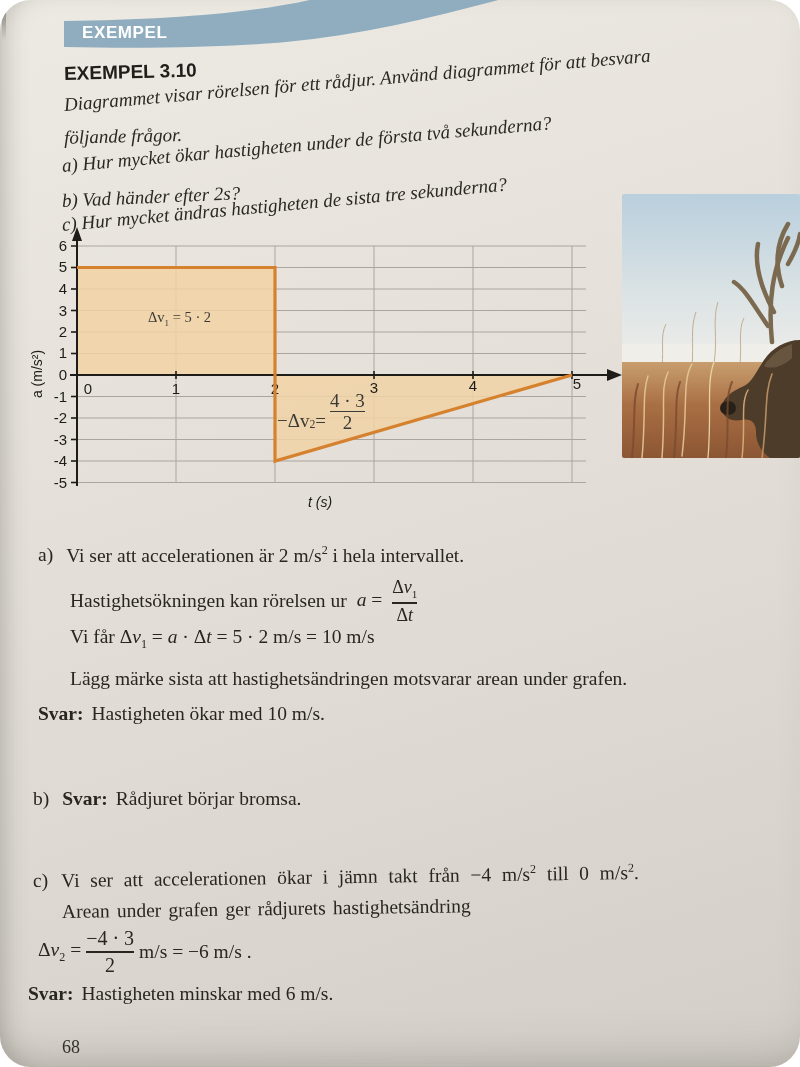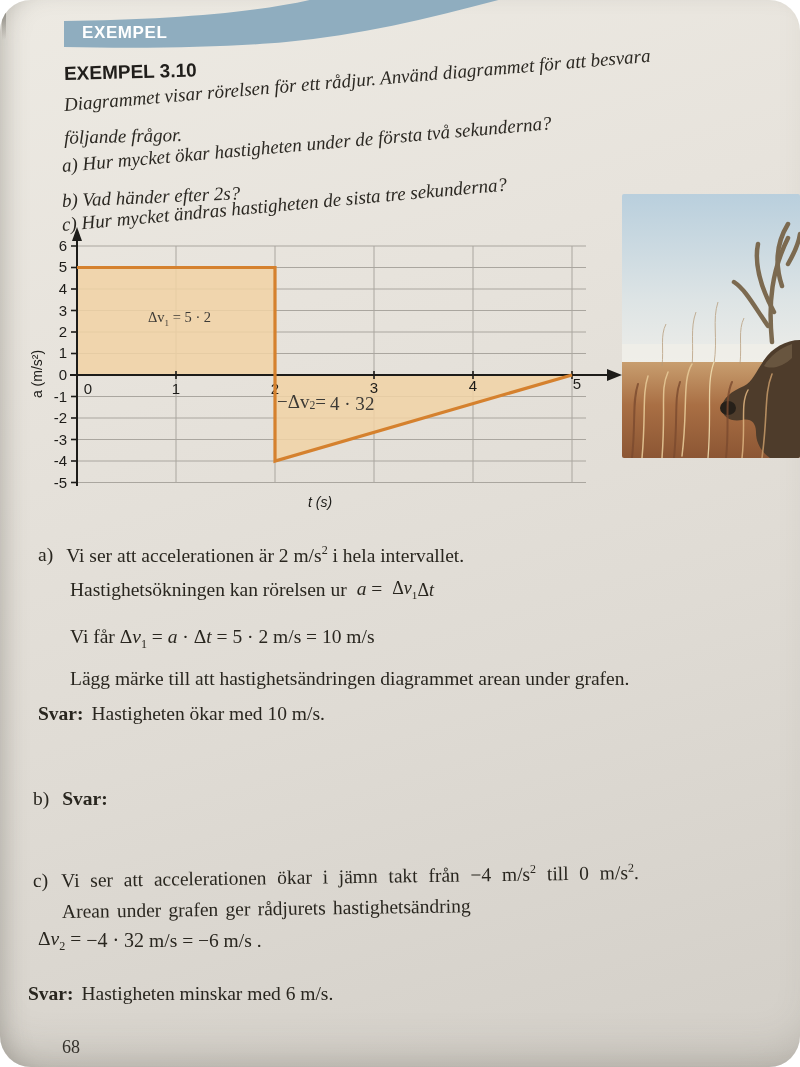--- a/index.html
+++ b/index.html
@@ -13,21 +13,21 @@
   .edge-sliver{left:2px;top:0;width:4px;height:40px;background:linear-gradient(#77746c,rgba(120,116,108,0));}
   .badge-text{font-family:"Liberation Sans",sans-serif;font-weight:bold;font-size:17px;color:#ffffff;letter-spacing:.6px;}
   .title{font-family:"Liberation Sans",sans-serif;font-weight:bold;font-size:19px;color:#201e1b;transform:rotate(-1.5deg);transform-origin:left center;white-space:nowrap;}
   .intro,.question{font-style:italic;font-size:19px;white-space:nowrap;transform-origin:left center;color:#2b2822;}
   .sol{font-size:19.5px;white-space:nowrap;display:flex;align-items:center;transform-origin:left center;}
   .sol .lbl{margin-right:13px;}
   .svar{font-weight:bold;margin-right:8px;}
   .ivar{font-style:italic;}
   sup{font-size:0.62em;}
   sub{font-size:0.62em;}
-  .frac{display:inline-flex;flex-direction:row;align-items:center;line-height:1.05;margin:0 5px;vertical-align:middle;}
+  .frac{display:inline-flex;flex-direction:column;align-items:center;line-height:1.05;margin:0 5px;vertical-align:middle;}
   .frac .bar{align-self:stretch;height:1.7px;background:#29261f;margin:2px 0;}
   .chart-wrap{left:30px;top:224px;width:600px;height:295px;}
   .chart-label{position:absolute;font-family:Liberation Serif, serif;color:#3c3a36;}
   .rect-label{left:118px;top:85px;font-size:14.5px;}
   .tri-label{left:247px;top:167px;font-size:19px;display:flex;align-items:flex-end;}
   .tri-label .frac{line-height:1.0;margin:0 0 0 4px;}
   .tri-label .frac .bar{height:1.4px;background:#3c3a36;margin:1px 0;}
   .photo{left:622px;top:194px;width:178px;height:264px;border-radius:2px;overflow:hidden;}
   .pagenum{font-size:18px;color:#33302a;}
   svg text{font-family:"Liberation Sans",sans-serif;fill:#1d1c19;}
@@ -208,30 +208,31 @@
         <span><span>Δ</span><span class="ivar">v</span><sub>1</sub></span>
         <span class="bar"></span>
         <span><span>Δ</span><span class="ivar">t</span></span>
       </span>
     </span>
   </div>
   <div class="abs sol" style="left:70px;top:626px">
     <span><span>Vi får Δ</span><span class="ivar">v</span><sub>1</sub><span> = </span><span class="ivar">a</span><span> · Δ</span><span class="ivar">t</span><span> = 5 · 2 m/s = 10 m/s</span></span>
   </div>
   <div class="abs sol" style="left:70px;top:668px">
-    <span>Lägg märke till att hastighetsändringen diagrammet arean under grafen.</span>
+    <span>Lägg märke sista att hastighetsändringen motsvarar arean under grafen.</span>
   </div>
   <div class="abs sol" style="left:38px;top:703px">
     <span class="svar">Svar:</span>
     <span>Hastigheten ökar med 10 m/s.</span>
   </div>
 
   <div class="abs sol" style="left:33px;top:788px">
     <span class="lbl">b)</span>
     <span class="svar">Svar:</span>
+    <span>Rådjuret börjar bromsa.</span>
   </div>
 
   <div class="abs sol" style="left:33px;top:869px;transform:rotate(-0.8deg);word-spacing:0.3em">
     <span class="lbl">c)</span>
     <span><span>Vi ser att accelerationen ökar i jämn takt från −4 m/s</span><sup>2</sup><span> till 0 m/s</span><sup>2</sup><span>.</span></span>
   </div>
   <div class="abs sol" style="left:62px;top:901px;transform:rotate(-0.8deg);word-spacing:0.12em">
     <span>Arean under grafen ger rådjurets hastighetsändring</span>
   </div>
   <div class="abs sol" style="left:38px;top:928px">

